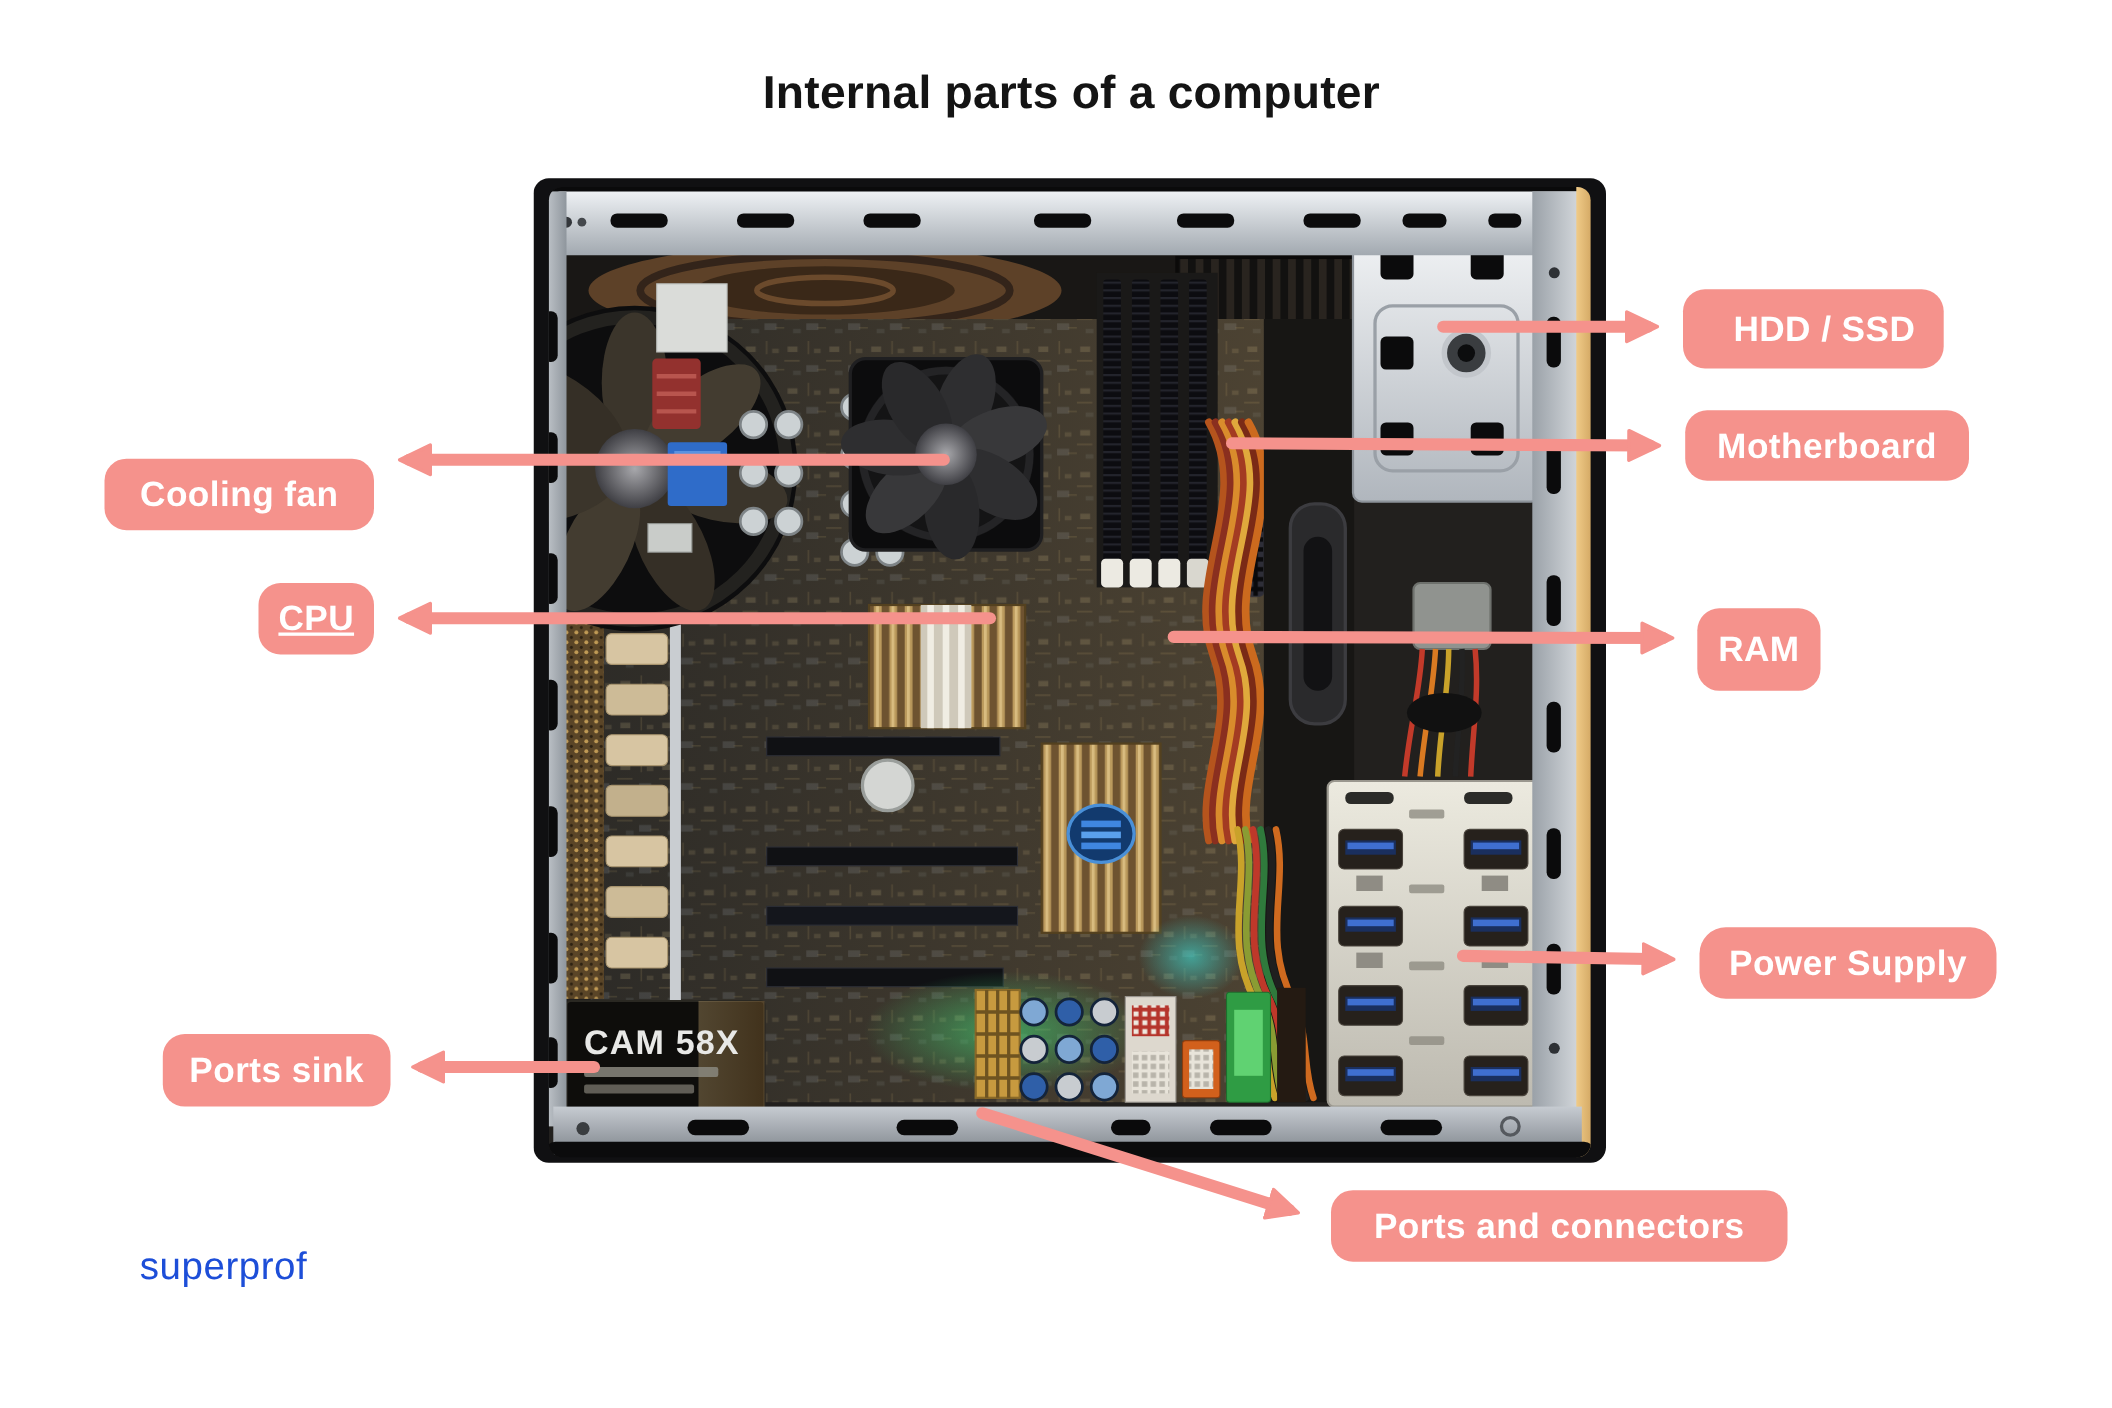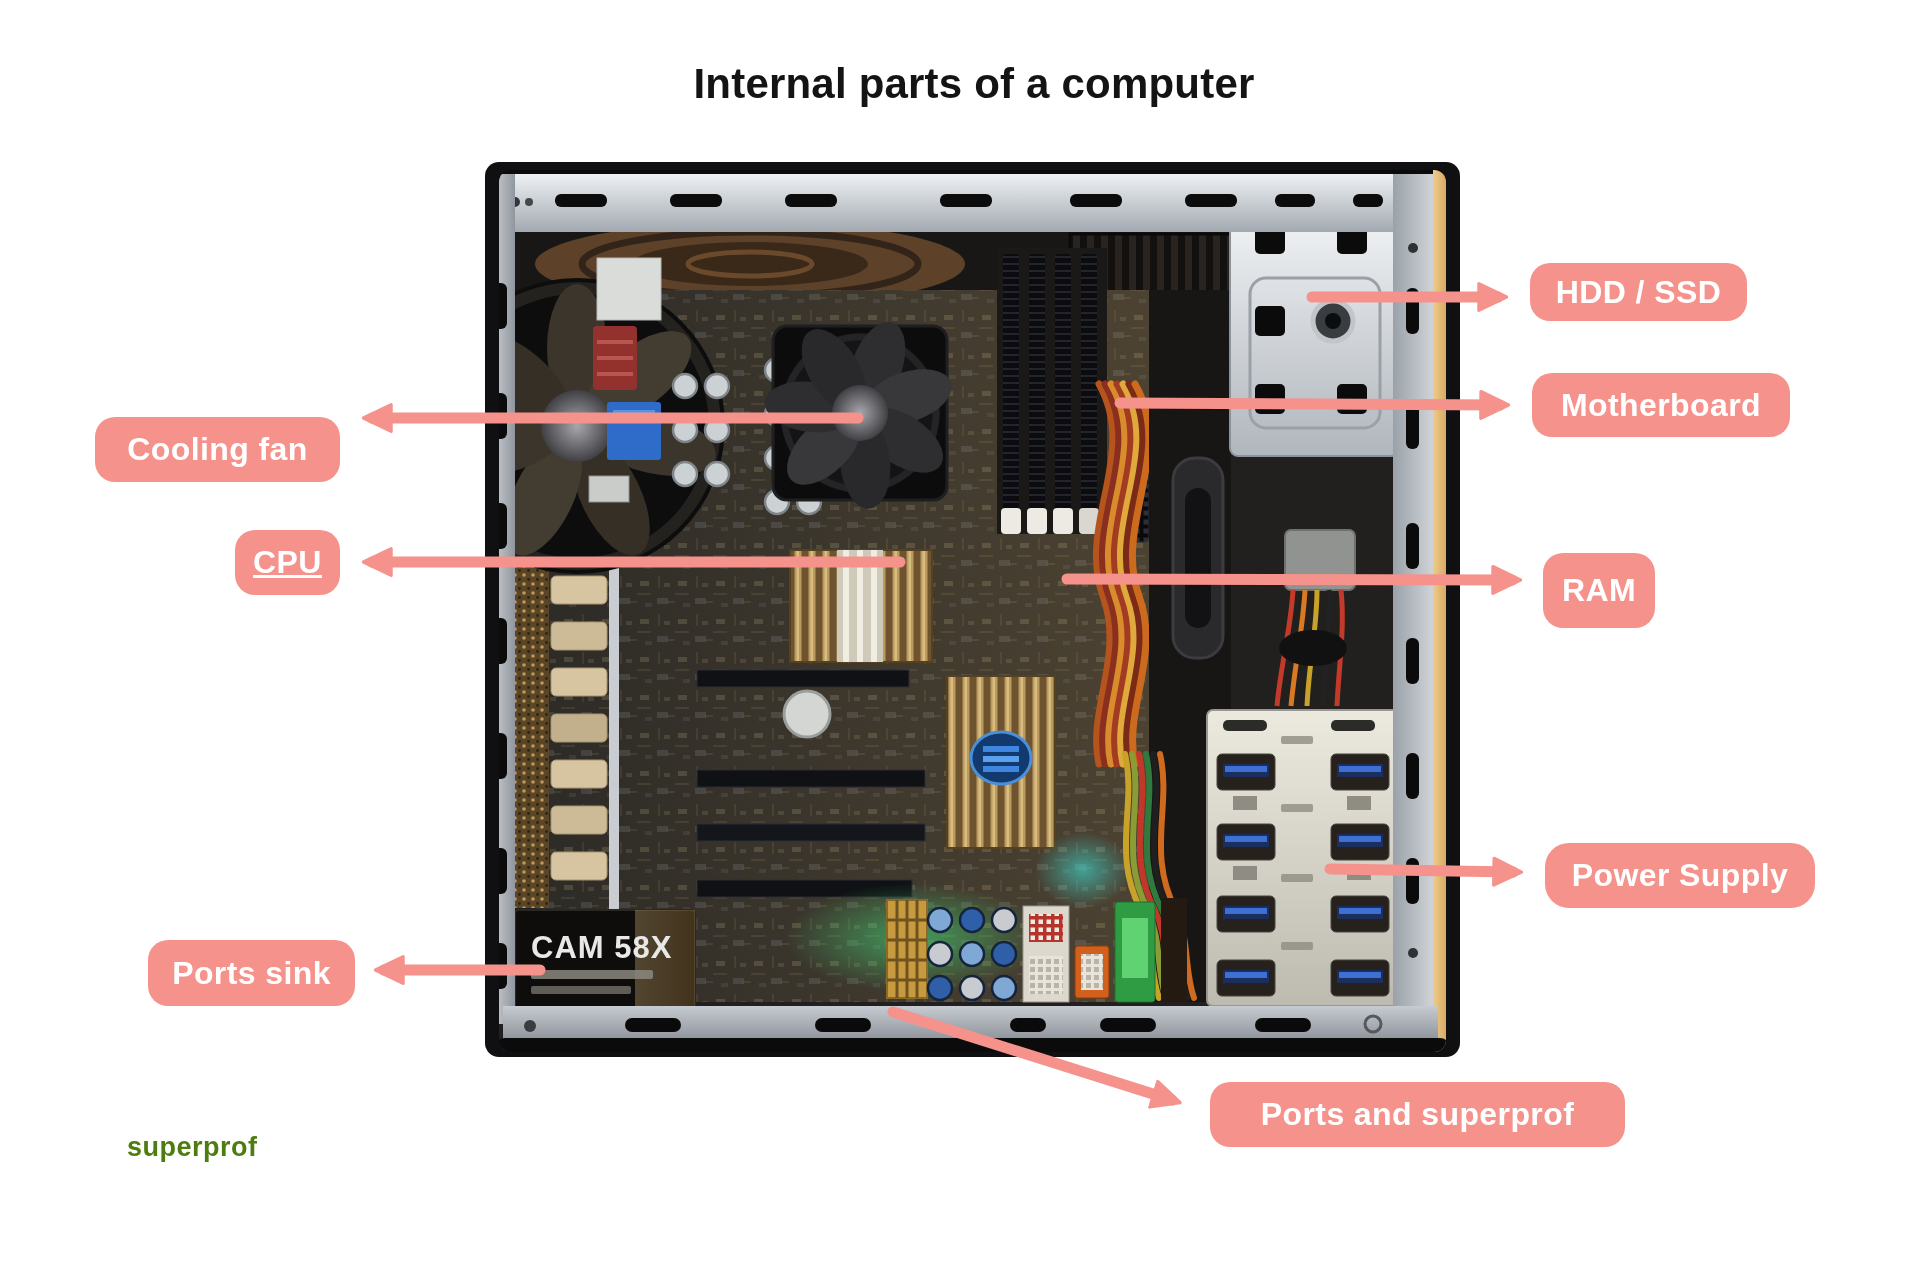--- a/index.html
+++ b/index.html
@@ -1,21 +1,21 @@
 <!DOCTYPE html>
 <html><head>
 <meta charset="utf-8">
 <style>
   html,body{margin:0;padding:0;background:#ffffff;}
   .page{position:relative;width:1920px;height:1280px;background:#ffffff;overflow:hidden;
         font-family:"Liberation Sans",sans-serif;}
   .title{position:absolute;top:60px;left:0;width:1948px;margin:0;text-align:center;
          font-size:42px;font-weight:bold;color:#141414;letter-spacing:.2px;}
-  .brand{position:absolute;left:127px;top:1132px;font-size:27px;font-weight:bold;
-         color:#4d7c0f;letter-spacing:.5px;}
+  .brand{position:absolute;left:127px;top:1132px;font-size:35px;font-weight:normal;
+         color:#1d4ed8;letter-spacing:.5px;}
   .chip{position:absolute;background:#f5928c;color:#ffffff;border-radius:20px;
         display:flex;align-items:center;justify-content:center;
         font-weight:bold;font-size:32px;letter-spacing:.4px;white-space:nowrap;}
   .computer-svg{position:absolute;left:485px;top:158px;width:975px;height:905px;}
   .arrows-svg{position:absolute;left:0;top:0;width:1920px;height:1280px;pointer-events:none;}
 </style>
 </head>
 <body>
 
 <div class="page">
@@ -432,21 +432,21 @@
       <path d="M1120 403 L1500 405" marker-end="url(#ah)"></path>
       <path d="M1067 579 L1512 580" marker-end="url(#ah)"></path>
       <path d="M1330 869 L1513 872" marker-end="url(#ah)"></path>
       <path d="M893 1012 L1172 1100" marker-end="url(#ah)"></path>
     </g>
   </svg>
 
   <div class="chip" style="left:95px;  top:390px; width:245px; height:65px;margin-top:27px;">Cooling fan</div>
   <div class="chip" style="left:235px; top:530px; width:105px; height:65px;text-decoration:underline;">CPU</div>
   <div class="chip" style="left:148px; top:940px; width:207px; height:66px;">Ports sink</div>
-  <div class="chip" style="left:1530px; top:263px; width:217px; height:58px;">HDD / SSD</div>
+  <div class="chip" style="left:1530px; top:263px; width:217px; height:72px;padding-left:20px;">HDD / SSD</div>
   <div class="chip" style="left:1532px; top:373px; width:258px; height:64px;">Motherboard</div>
   <div class="chip" style="left:1543px; top:553px; width:112px; height:75px;">RAM</div>
   <div class="chip" style="left:1545px; top:843px; width:270px; height:65px;border-radius:24px;">Power Supply</div>
-  <div class="chip" style="left:1210px; top:1082px; width:415px; height:65px;">Ports and superprof</div>
+  <div class="chip" style="left:1210px; top:1082px; width:415px; height:65px;">Ports and connectors</div>
 
   <div class="brand">superprof</div>
 
 </div>
 
 </body></html>

